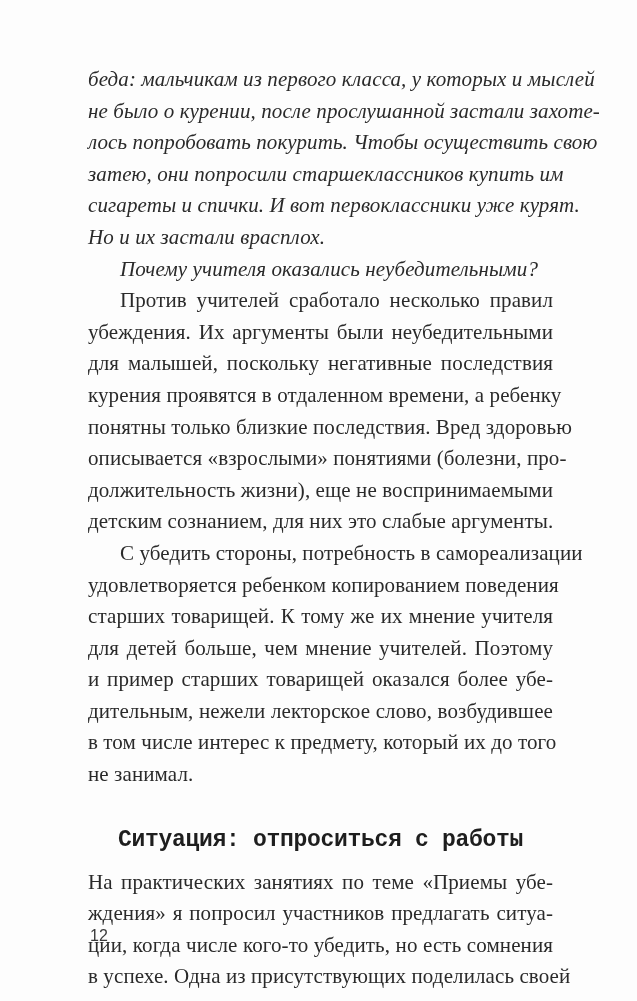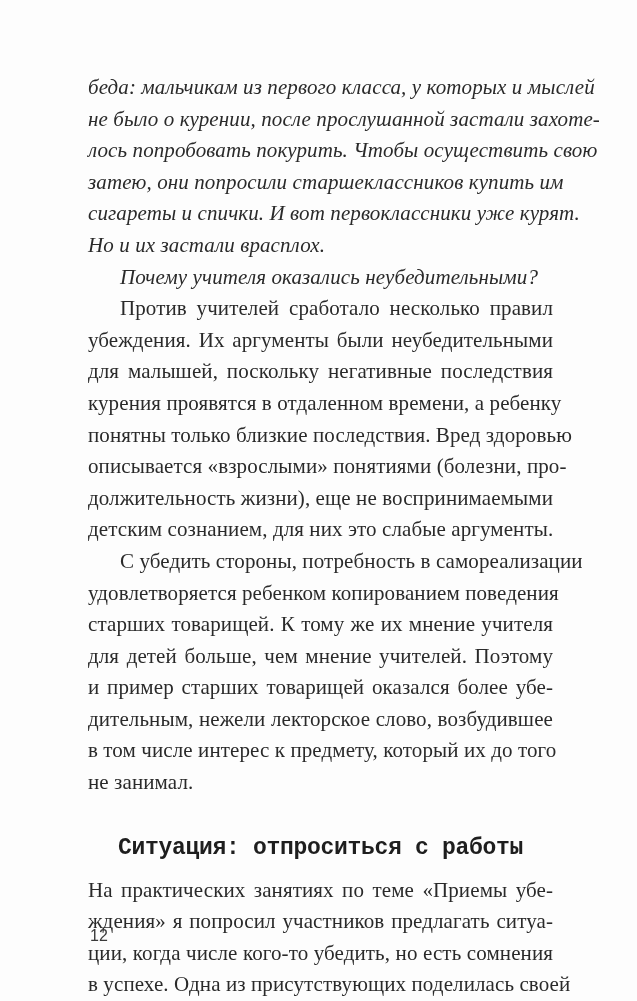--- a/index.html
+++ b/index.html
@@ -10,21 +10,21 @@
     body {
       width: 637px;
       height: 1001px;
       position: relative;
       overflow: hidden;
       background: #fdfdfd;
     }
     .page {
       position: absolute;
       left: 88px;
-      top: 72px;
+      top: 64px;
       width: 465px;
       color: #2a2a2a;
       font-family: "Liberation Serif", "DejaVu Serif", serif;
       font-size: 21px;
     }
     .line {
       display: block;
       height: 31.6px;
       line-height: 31.6px;
       white-space: nowrap;

